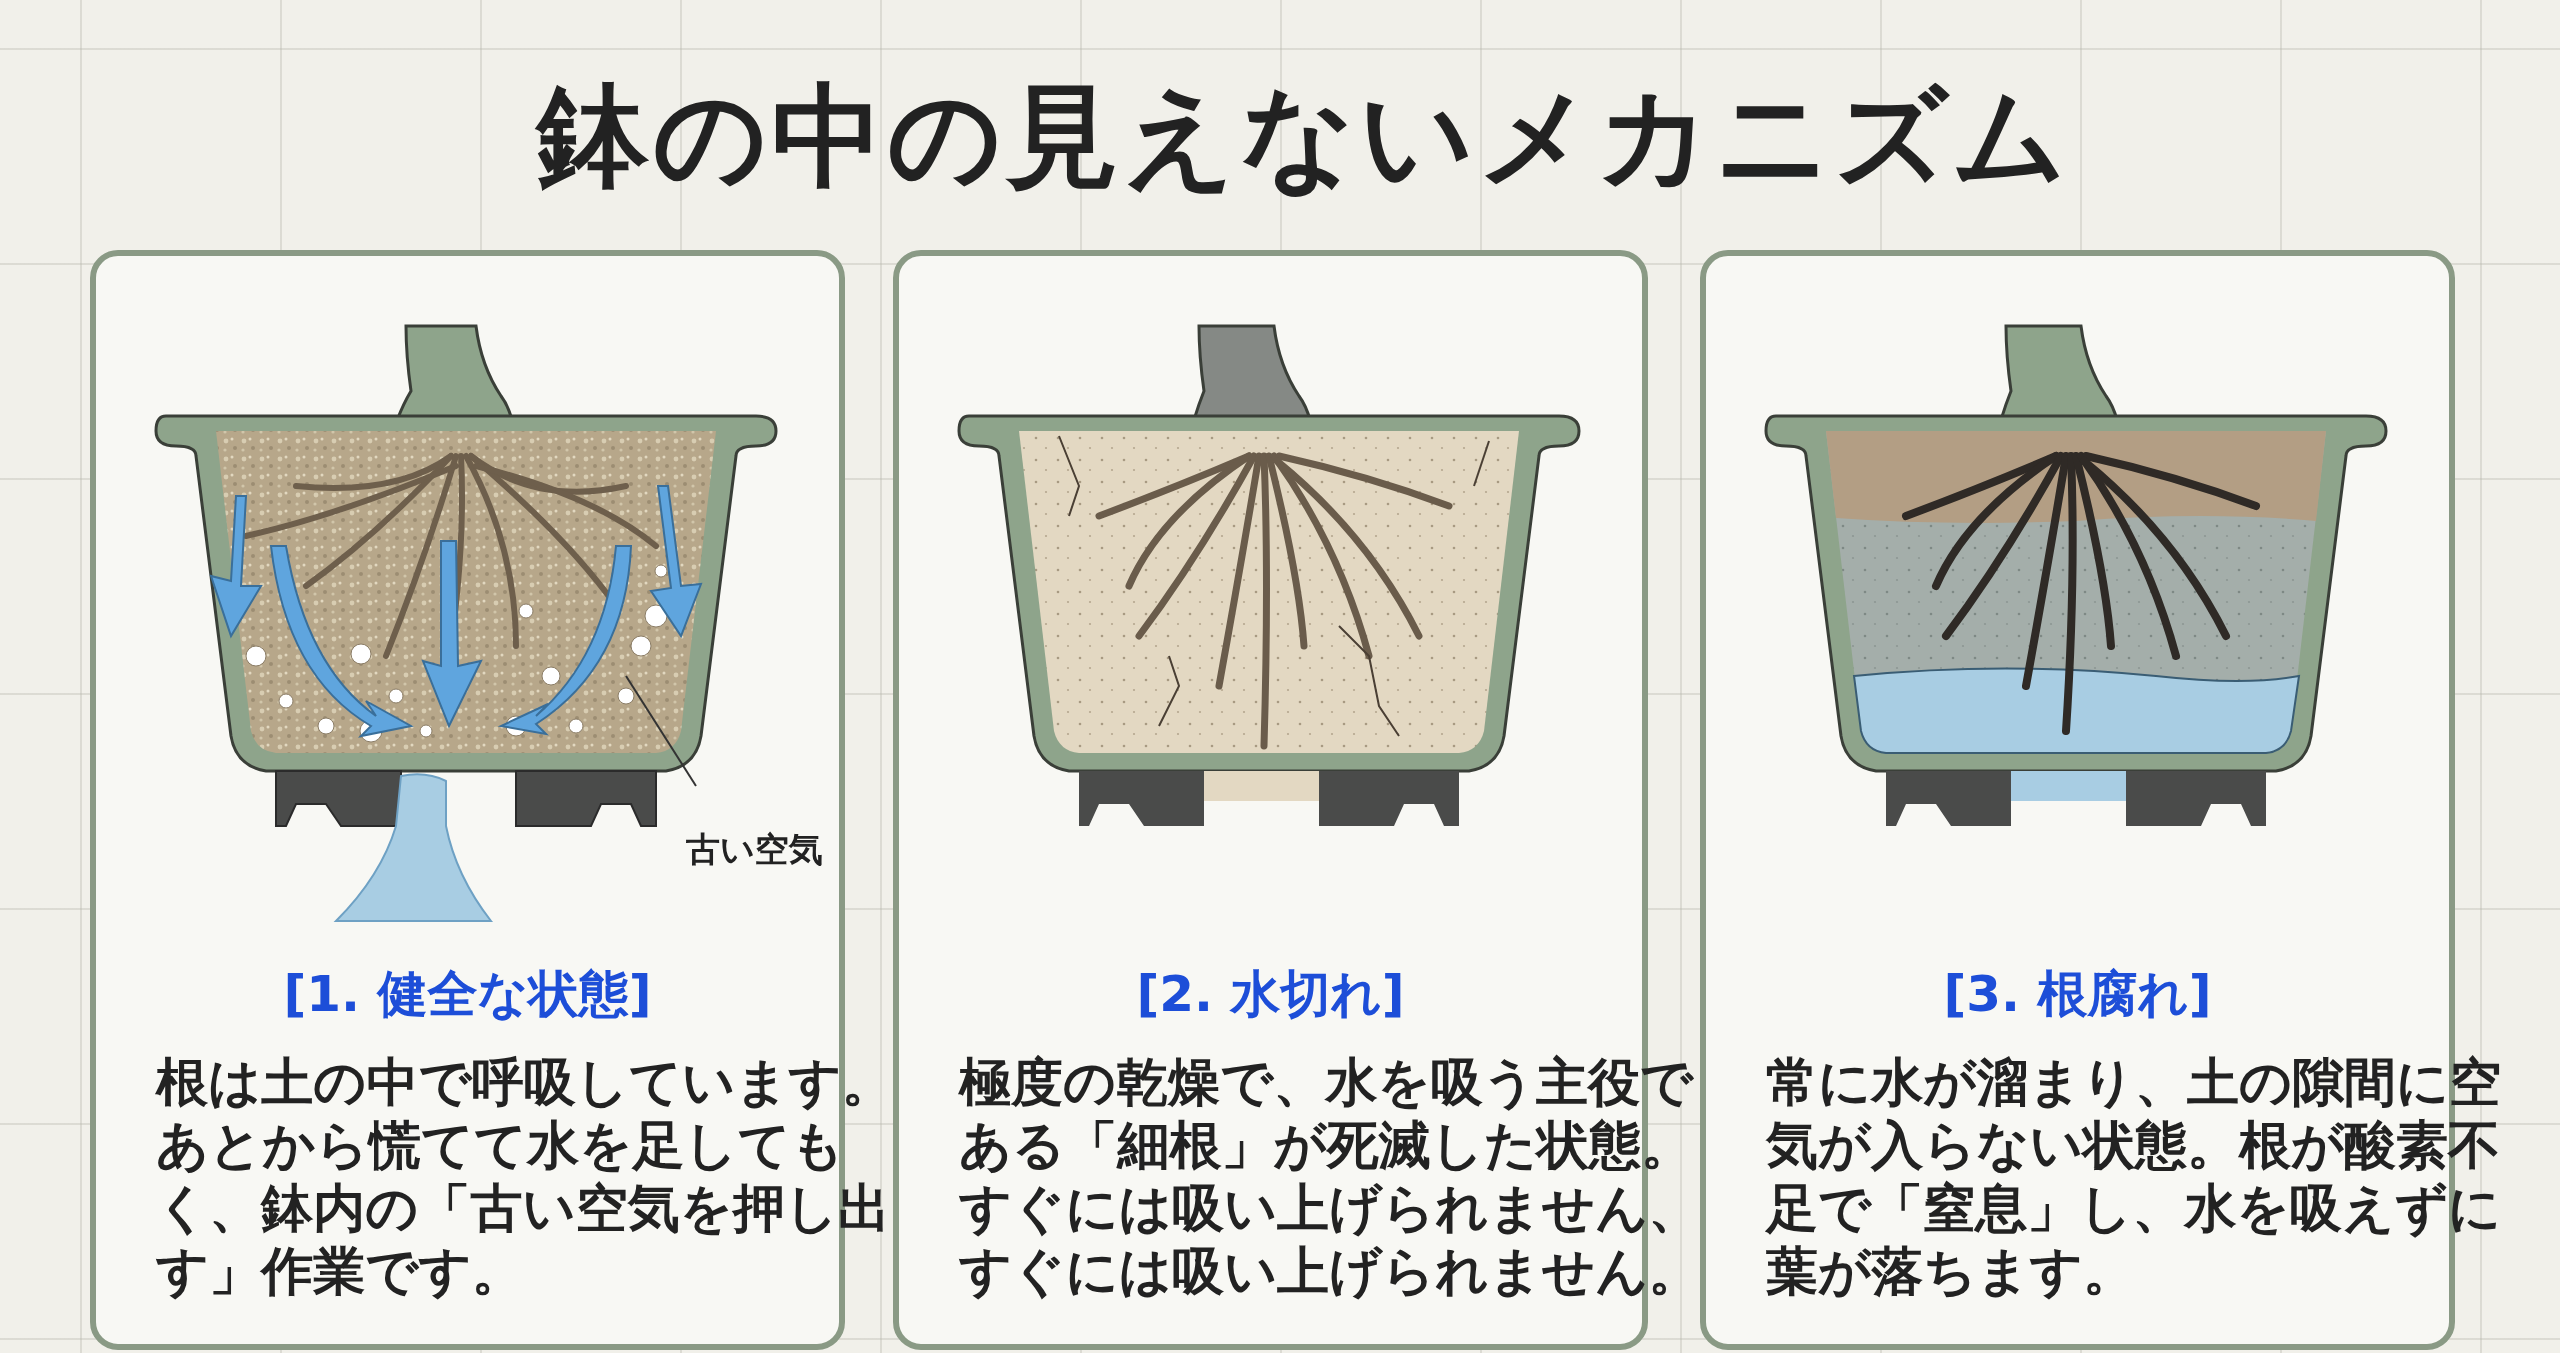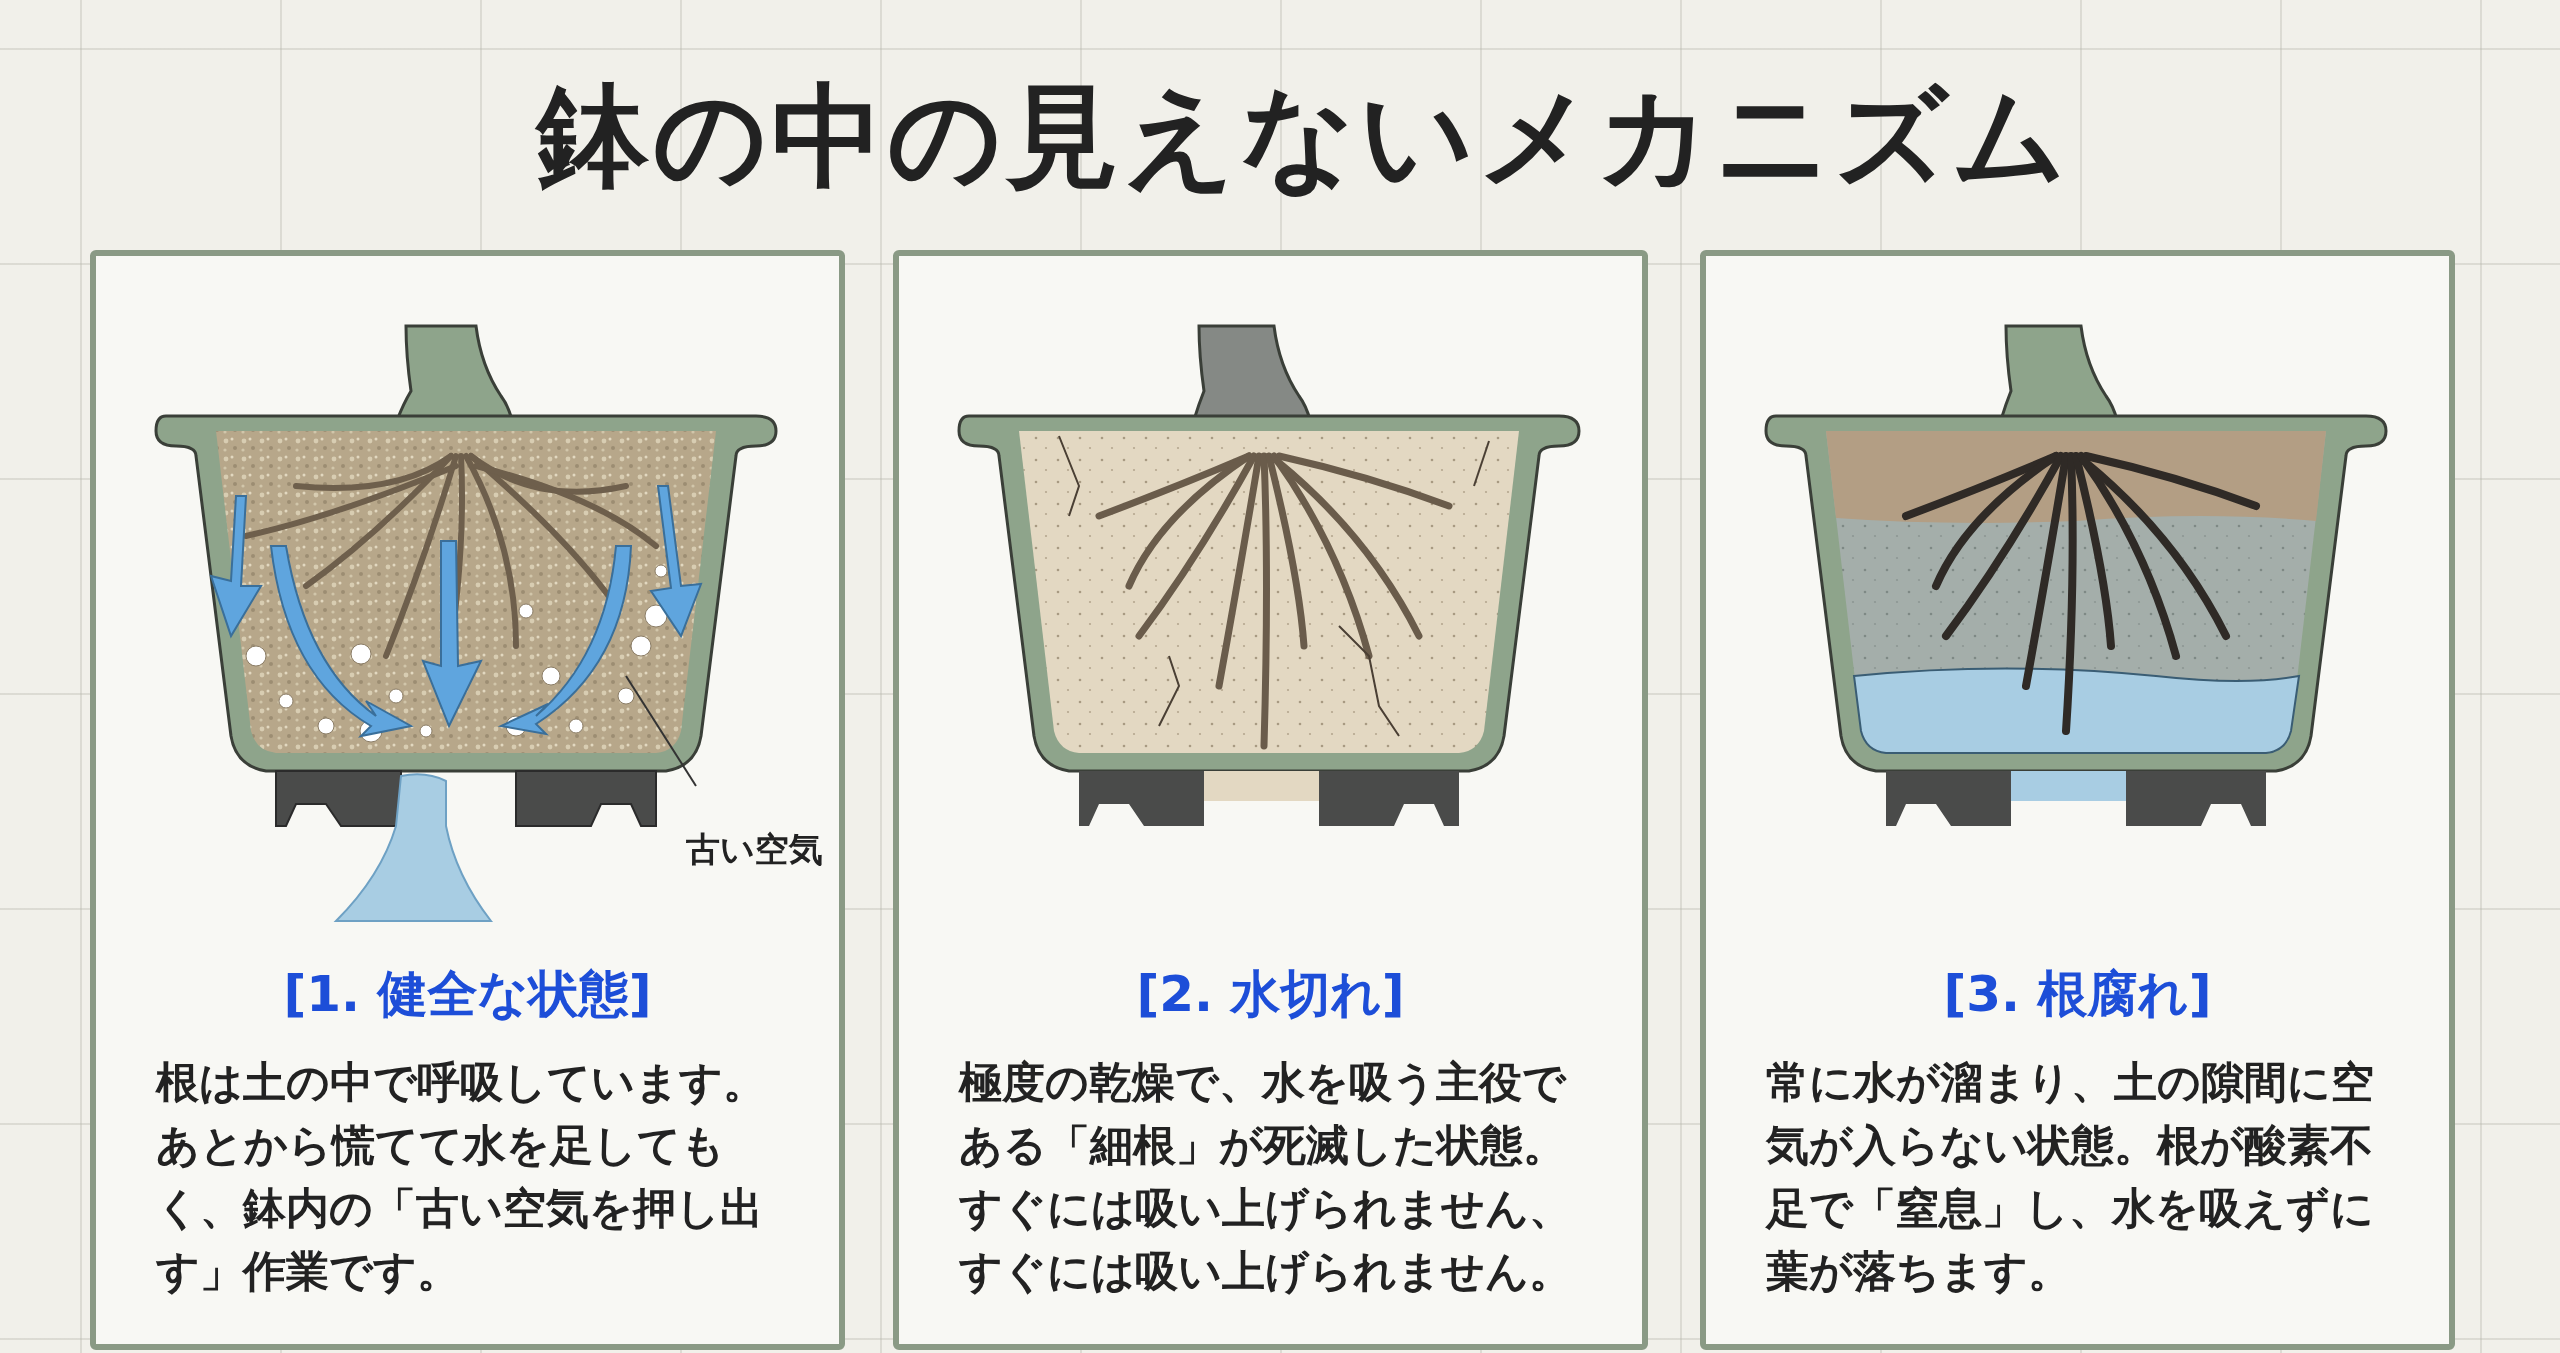--- a/index.html
+++ b/index.html
@@ -15,31 +15,31 @@
     color:#1e1e1c;
     position:relative;
   }
   .title {
     position:absolute; left:0; right:0; top:62px; text-align:center;
     font-family:"DejaVu Serif", serif; font-size:112px; font-weight:bold;
     letter-spacing:4px; color:#222;margin-left:48px;
   }
   .card {
     position:absolute; top:250px; width:755px; height:1100px;
-    background:#f8f8f4; border:6px solid #8a9a85; border-radius:6px;
+    background:#f8f8f4; border:6px solid #8a9a85; border-radius:28px;
     box-sizing:border-box;
   }
   .card svg.illustration { position:absolute; left:0; top:0; }
   .card-heading {
     position:absolute; left:0; right:0; top:705px; text-align:center;
     font-size:50px; font-weight:bold; color:#1d4ed8;
   }
   .card-body {
     position:absolute; left:60px; right:40px; top:795px;
-    font-size:43px; font-weight:bold; line-height:63px; color:#222;
+    font-size:52px; font-weight:bold; line-height:63px; color:#222;
   }
   .card-body div { white-space:nowrap; }
 </style>
 </head>
 <body>
 
 <div class="title">鉢の中の見えないメカニズム</div>
 
 <div class="card" style="left:90px;">
   <svg class="illustration" width="755" height="700" viewBox="0 0 755 700">

